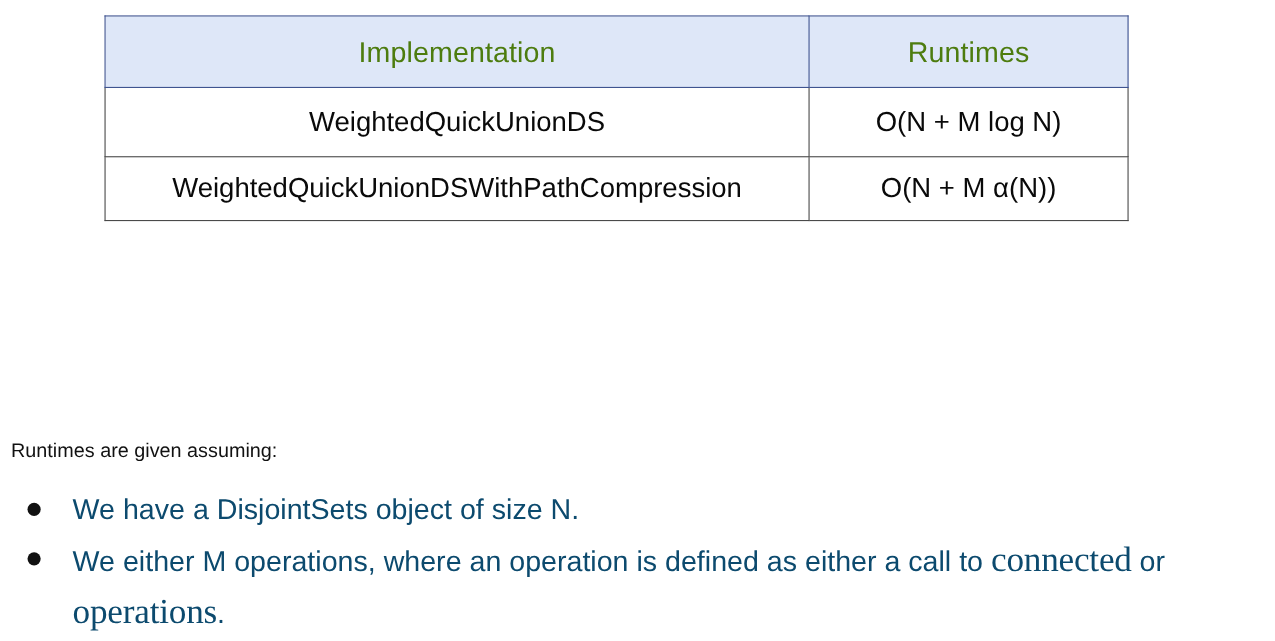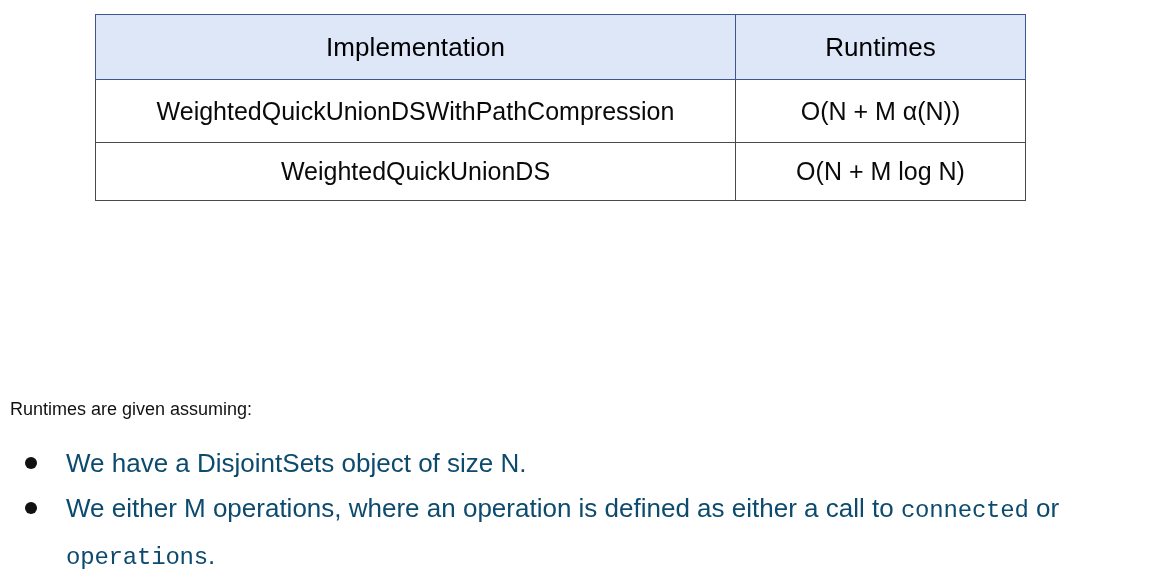--- a/index.html
+++ b/index.html
@@ -34,21 +34,21 @@
     font-weight: normal;
   }
   .col-impl { width: 640px; }
   .col-runtime { width: 290px; }
 
   .runtime-table thead th {
     height: 64px;
     background: #dee7f8;
     border: 1px solid #3f5490;
     font-size: 26px;
-    color: #000000;
+    color: #4d7c0f;
     letter-spacing: 0.1px;
   }
   .runtime-table tbody td {
     height: 62px;
     background: #ffffff;
     border: 1px solid #4a4a4a;
     font-size: 25px;
     color: #0a0a0a;
   }
   .runtime-table tbody tr:last-child td {
@@ -89,47 +89,47 @@
     width: 12px;
     height: 12px;
     background: #111111;
     border-radius: 50%;
     display: block;
   }
   .bullet-text {
     display: block;
   }
   .code {
-    font-family: Liberation Mono, monospace;
-    font-size: 24px;
+    font-family: Liberation Serif, serif;
+    font-size: 32px;
     letter-spacing: -0.2px;
   }
 </style>
 </head>
 <body>
 
 <table class="runtime-table">
   <colgroup>
     <col class="col-impl">
     <col class="col-runtime">
   </colgroup>
   <thead>
     <tr>
       <th>Implementation</th>
       <th>Runtimes</th>
     </tr>
   </thead>
   <tbody>
     <tr>
+      <td>WeightedQuickUnionDS</td>
+      <td>O(N + M log N)</td>
+    </tr>
+    <tr>
       <td class="cell-impl-long">WeightedQuickUnionDSWithPathCompression</td>
       <td>O(N + M α(N))</td>
-    </tr>
-    <tr>
-      <td>WeightedQuickUnionDS</td>
-      <td>O(N + M log N)</td>
     </tr>
   </tbody>
 </table>
 
 <div class="intro-line">Runtimes are given assuming:</div>
 
 <div class="bullet-list">
 
   <div class="bullet-item">
     <span class="bullet-dot"></span>

